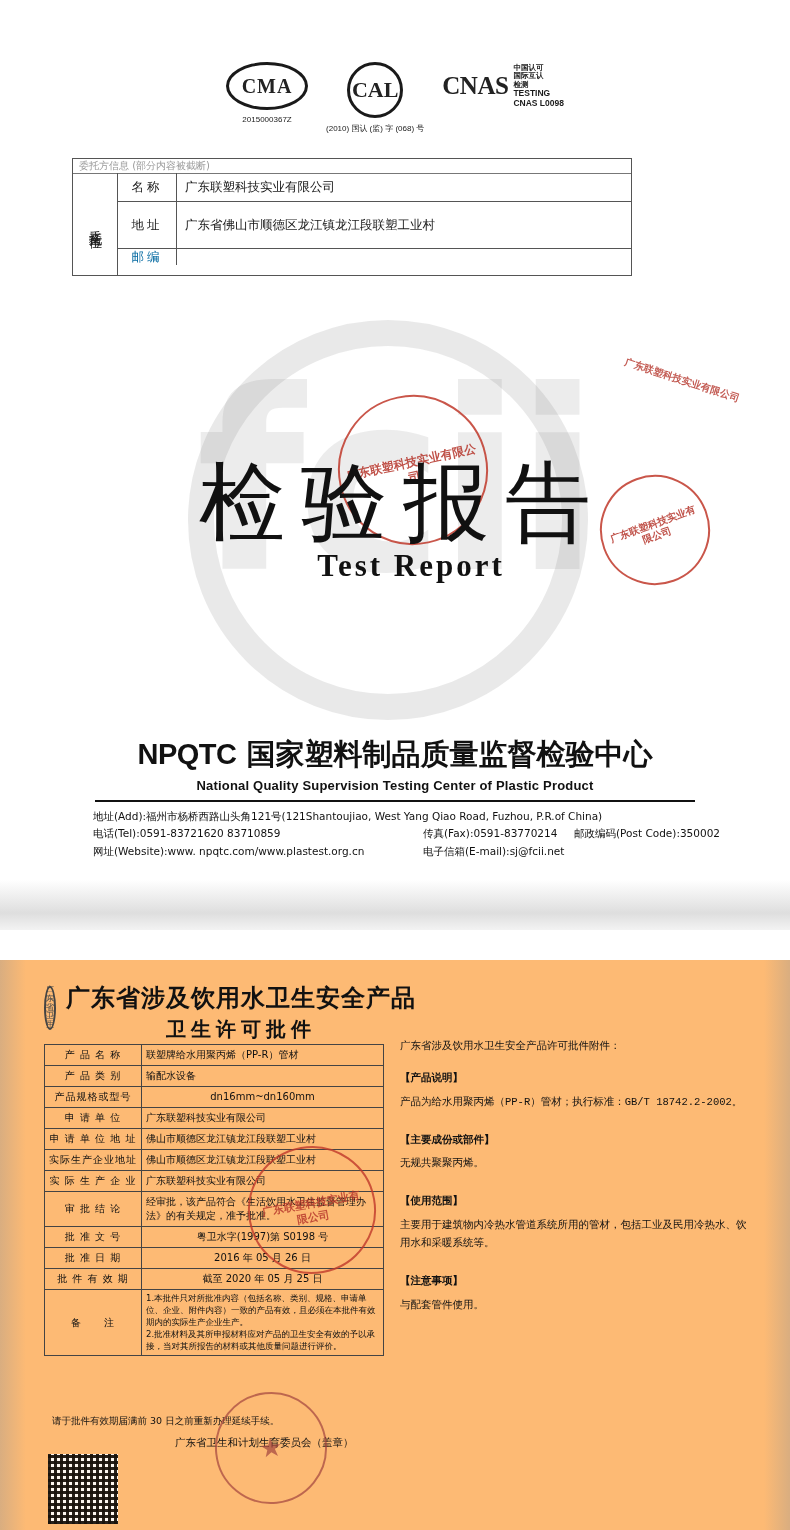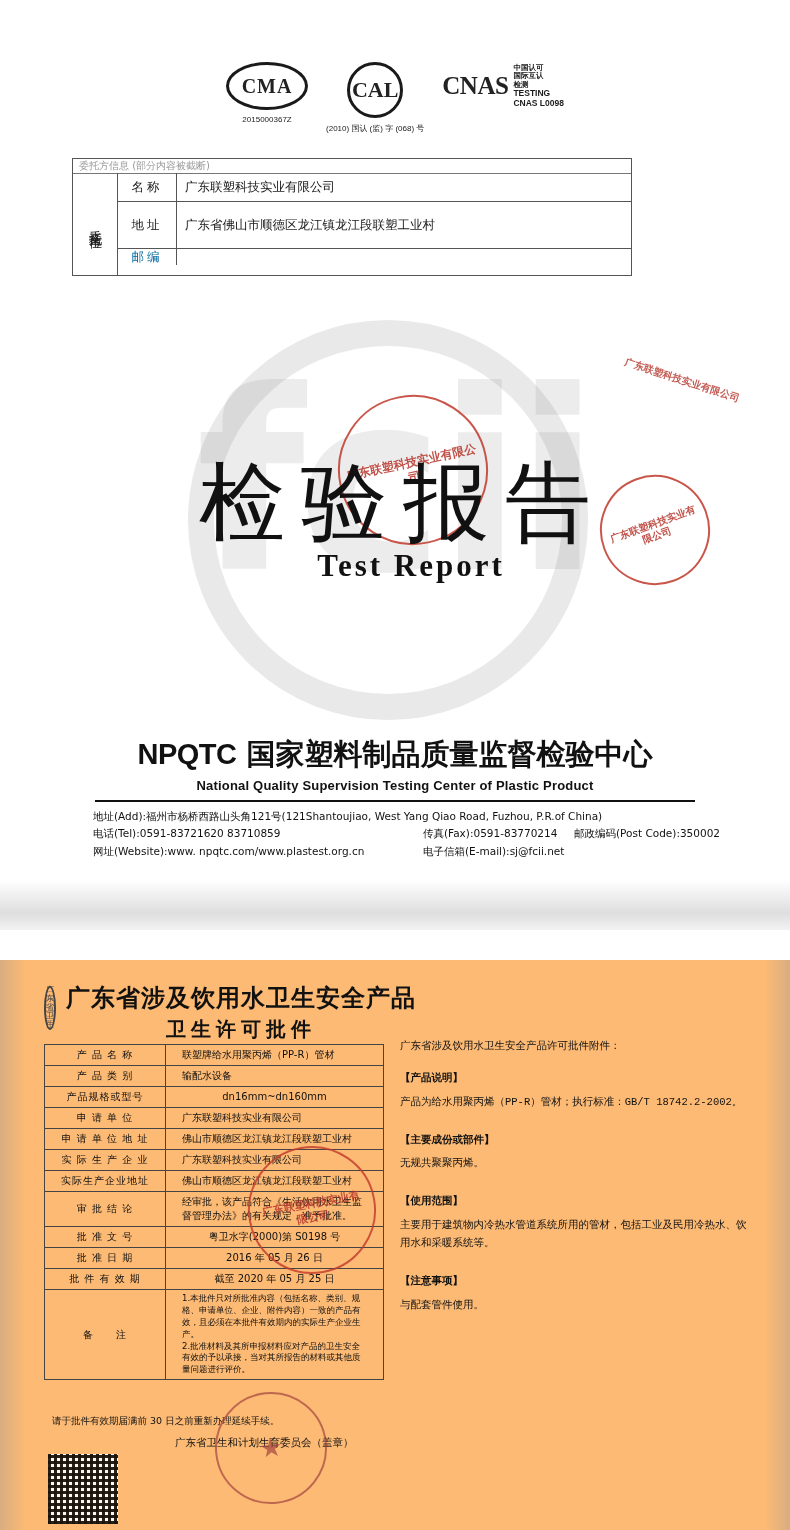--- a/index.html
+++ b/index.html
@@ -416,21 +416,21 @@
     top: 84px;
     width: 340px;
     border-collapse: collapse;
     font-family: "DejaVu Sans", sans-serif;
     font-size: 10px;
     color: #111;
     background: transparent;
   }
   table.permit-table td {
     border: 1px solid #444;
-    padding: 3px 16px;
+    padding: 3px 4px;
     vertical-align: middle;
     line-height: 1.4;
   }
   td.lab {
     width: 78px;
     text-align: center;
     letter-spacing: 1px;
     white-space: nowrap;
     font-size: 10px;
   }
@@ -670,34 +670,34 @@
         </tr>
         <tr>
           <td class="lab">申 请 单 位</td>
           <td class="val">广东联塑科技实业有限公司</td>
         </tr>
         <tr>
           <td class="lab">申 请 单 位 地 址</td>
           <td class="val">佛山市顺德区龙江镇龙江段联塑工业村</td>
         </tr>
         <tr>
+          <td class="lab">实际生产企业地址</td>
+          <td class="val">佛山市顺德区龙江镇龙江段联塑工业村</td>
+        </tr>
+        <tr>
           <td class="lab">实 际 生 产 企 业</td>
           <td class="val">广东联塑科技实业有限公司</td>
         </tr>
         <tr>
-          <td class="lab">实际生产企业地址</td>
-          <td class="val">佛山市顺德区龙江镇龙江段联塑工业村</td>
-        </tr>
-        <tr>
           <td class="lab">审 批 结 论</td>
           <td class="val">经审批，该产品符合《生活饮用水卫生监督管理办法》的有关规定，准予批准。</td>
         </tr>
         <tr>
           <td class="lab">批 准 文 号</td>
-          <td class="val center">粤卫水字(2000)第 S0198 号</td>
+          <td class="val center">粤卫水字(1997)第 S0198 号</td>
         </tr>
         <tr>
           <td class="lab">批 准 日 期</td>
           <td class="val center">2016 年 05 月 26 日</td>
         </tr>
         <tr>
           <td class="lab">批 件 有 效 期</td>
           <td class="val center">截至 2020 年 05 月 25 日</td>
         </tr>
         <tr>

